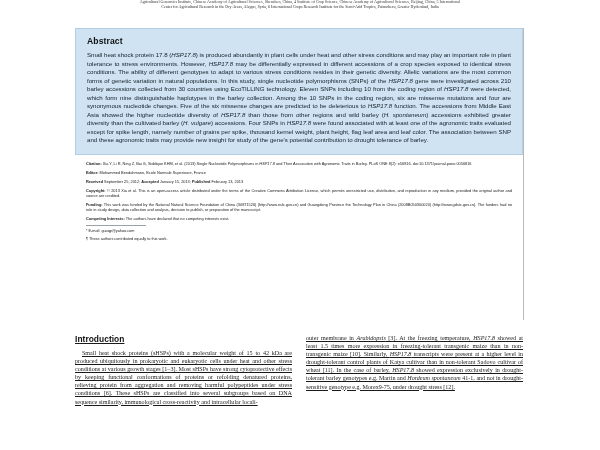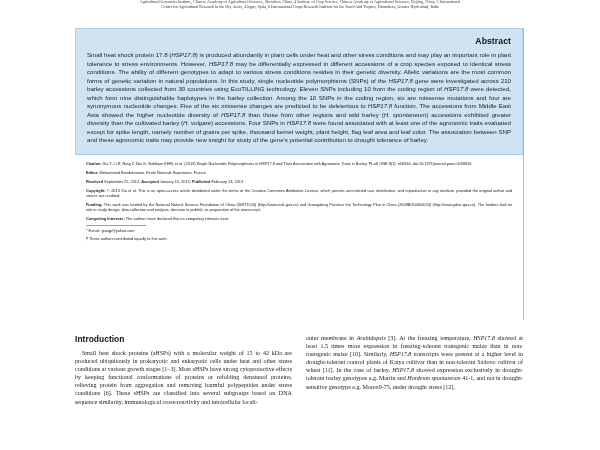--- a/index.html
+++ b/index.html
@@ -60,21 +60,20 @@
     padding: 7px 11px 9px 11px;
   }
   .abstract-title {
     font-family: "Liberation Sans", "DejaVu Sans", sans-serif;
     font-weight: bold;
     font-size: 8.6px;
     line-height: 10px;
     color: #111;
     margin-bottom: 5px;
     letter-spacing: 0.1px;
-    text-align: right;
   }
   .abstract-body {
     font-family: "Liberation Sans", "DejaVu Sans", sans-serif;
     font-size: 6.15px;
     line-height: 8.55px;
     text-align: justify;
     color: #14212b;
     letter-spacing: -0.015px;
   }
   .abstract-body i { font-style: italic; }
@@ -122,20 +121,21 @@
   }
 
   
   .columns {
     position: absolute;
     left: 75px;
     top: 334px;
     width: 448px;
     display: flex;
     gap: 14px;
+    text-decoration: underline;
   }
   .col {
     width: 217px;
     box-sizing: border-box;
   }
   .sec-head {
     font-family: "Liberation Sans", "DejaVu Sans", sans-serif;
     font-weight: bold;
     font-size: 8.4px;
     line-height: 10px;

